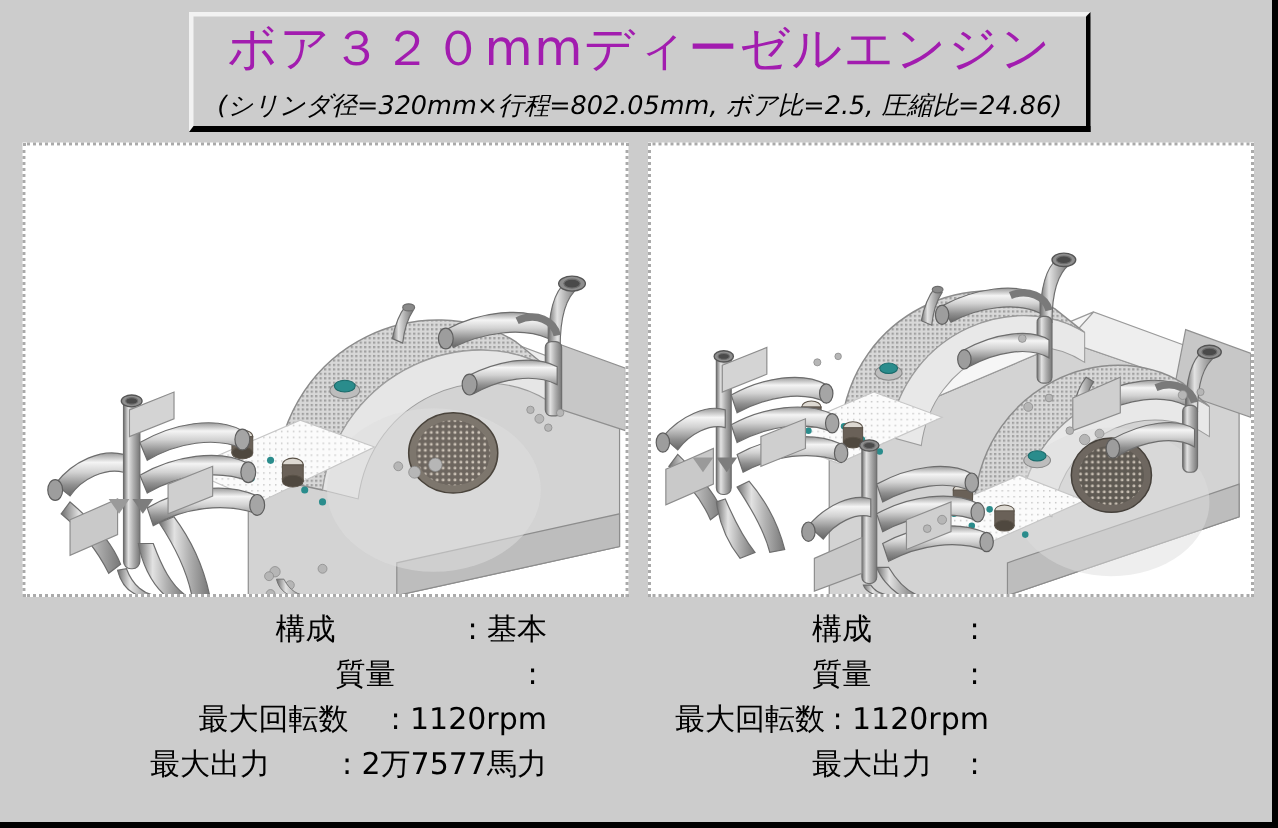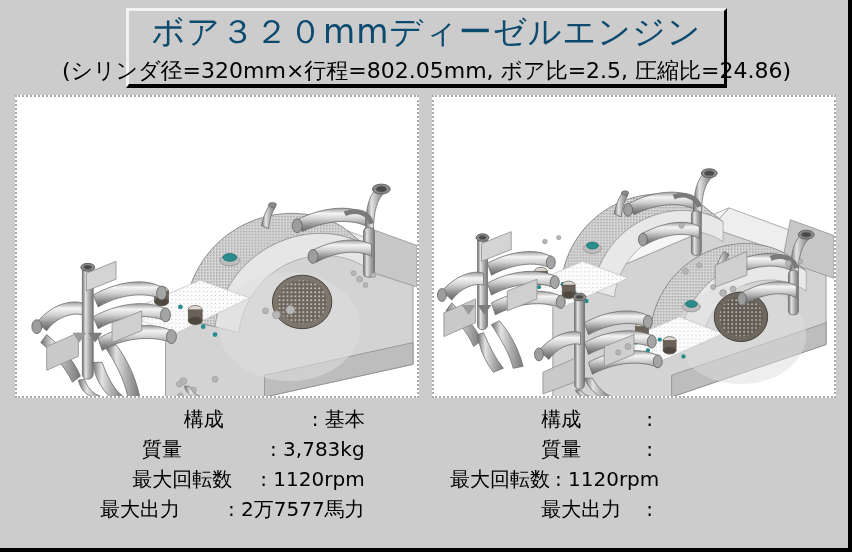--- a/index.html
+++ b/index.html
@@ -29,30 +29,31 @@
     border-bottom: 4px solid #000000;
     display: flex;
     flex-direction: column;
     align-items: center;
     justify-content: center;
   }
   .title-main {
     font-size: 33px;
     line-height: 40px;
     letter-spacing: 1px;
-    color: #0c4a6e;
+    color: #a21caf;
     white-space: nowrap;
     font-weight: 400;
   }
   .title-sub {
-    font-size: 22px;
+    font-size: 17px;
     line-height: 24px;
     color: #000;
     white-space: nowrap;
     margin-top: 7px;
+    font-style: italic;
   }
 
   
   .panel {
     position: absolute;
     top: 95px;
     width: 404px; height: 303px;
     background: #ffffff;
     border: 2px dotted #aaaaaa;
     overflow: hidden;
@@ -395,21 +396,20 @@
 
   <div class="specs" id="specs-left">
     <div class="spec-row">
       <span class="spec-label">構成</span>
       <span class="spec-colon">:</span>
       <span class="spec-value">基本</span>
     </div>
     <div class="spec-row">
       <span class="spec-label">質量</span>
       <span class="spec-colon">:</span>
-      <span class="spec-value">3,783kg</span>
     </div>
     <div class="spec-row">
       <span class="spec-label">最大回転数</span>
       <span class="spec-colon">:</span>
       <span class="spec-value">1120rpm</span>
     </div>
     <div class="spec-row">
       <span class="spec-label">最大出力</span>
       <span class="spec-colon">:</span>
       <span class="spec-value">2万7577馬力</span>

